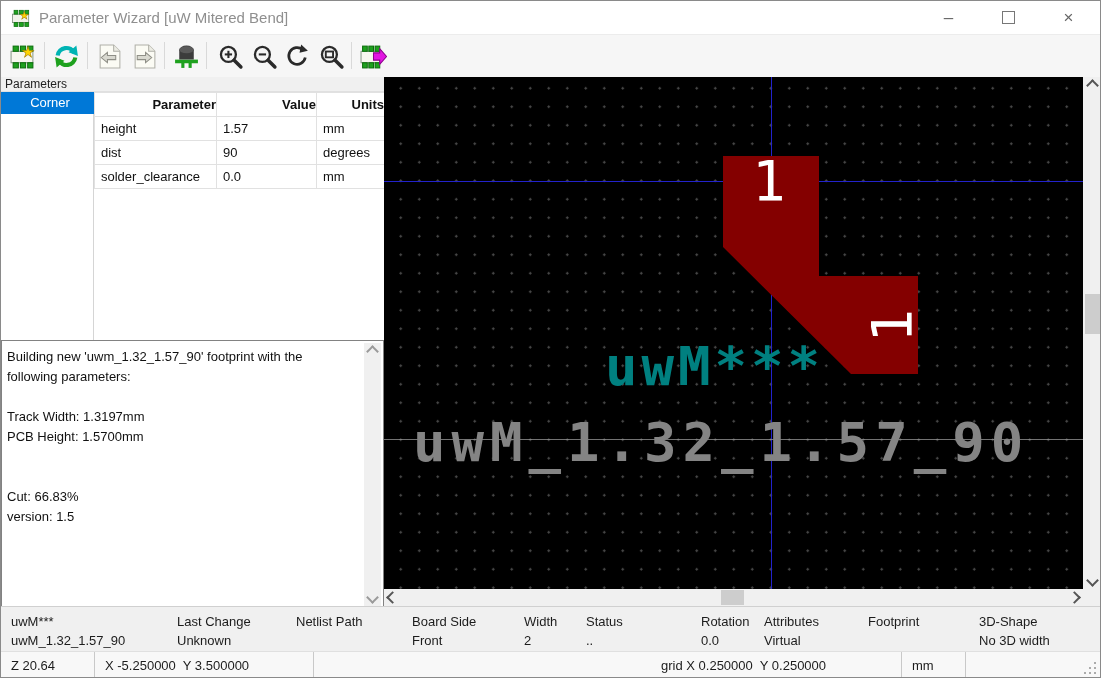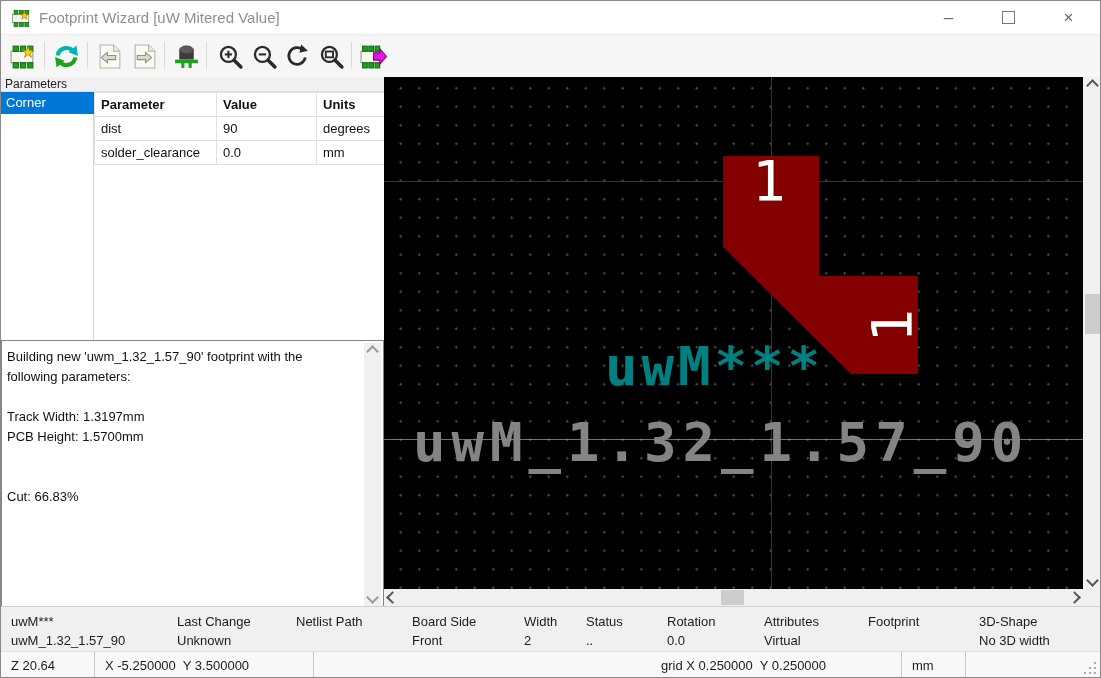--- a/index.html
+++ b/index.html
@@ -20,26 +20,26 @@
   #btn-close{left:1045px;font-size:17px;}
   
   #toolbar{left:0;top:34px;width:1101px;height:42px;background:#f6f6f6;border-bottom:1px solid #e3e3e3;}
   .tbtn{top:6px;width:30px;height:30px;display:flex;align-items:center;justify-content:center;}
   .tsep{top:7px;width:1px;height:27px;background:#d9d9d9;}
   
   #param-caption{left:0;top:76px;width:383px;height:15px;background:#f0f0f0;border-bottom:1px solid #e0e0e0;
     font-size:12px;line-height:15px;color:#222;padding-left:4px;box-sizing:border-box;}
   
   #page-list{left:0;top:91px;width:93px;height:248px;background:#fff;border-right:1px solid #d5d5d5;box-sizing:border-box;}
-  .page-item-sel{left:0;top:0;width:93px;height:22px;background:#0078d7;color:#fff;font-size:13px;line-height:22px;padding-left:5px;box-sizing:border-box;}
+  .page-item-sel{left:0;top:0;width:93px;height:22px;background:#0078d7;color:#fff;font-size:13px;line-height:22px;padding-left:5px;box-sizing:border-box;text-align:center;}
   
   #param-table{left:93px;top:91px;width:290px;}
   table{border-collapse:collapse;table-layout:fixed;width:290px;font-size:13px;color:#111;}
   th,td{border:1px solid #e1e1e1;padding:0 0 0 6px;height:23px;text-align:left;font-weight:normal;overflow:hidden;white-space:nowrap;}
-  th{font-weight:bold;}
+  th{font-weight:bold;text-align:right;}
   col.c1{width:122px}col.c2{width:100px}col.c3{width:68px}
   
   #message-panel{left:0;top:339px;width:383px;height:269px;background:#fff;border:1px solid #828282;box-sizing:border-box;}
   .msg-line{position:absolute;left:5px;width:350px;font-size:13px;color:#111;height:20px;line-height:20px;white-space:pre;}
   #msg-scroll{position:absolute;right:2px;top:2px;width:17px;height:263px;background:#f0f0f0;}
   .chev{display:inline-block;width:7px;height:7px;}
   .chev-up{border-top:2px solid #9a9a9a;border-right:2px solid #9a9a9a;transform:rotate(-45deg);}
   .chev-down{border-top:2px solid #9a9a9a;border-right:2px solid #9a9a9a;transform:rotate(135deg);}
   .chev-dark-up{border-top:2px solid #555;border-right:2px solid #555;transform:rotate(-45deg);}
   .chev-dark-down{border-top:2px solid #555;border-right:2px solid #555;transform:rotate(135deg);}
@@ -84,21 +84,21 @@
     <svg class="abs" style="left:10px;top:7px" width="20" height="20" viewBox="0 0 26 26">
       <rect x="2" y="8" width="21" height="11" fill="#f2f2ea" stroke="#7a8a7a"></rect>
       <rect x="4" y="3" width="5" height="5" fill="#1ea11e" stroke="#0c6e0c"></rect>
         <rect x="11" y="3" width="5" height="5" fill="#1ea11e" stroke="#0c6e0c"></rect>
         <rect x="18" y="3" width="5" height="5" fill="#1ea11e" stroke="#0c6e0c"></rect>
       <rect x="4" y="19" width="5" height="5" fill="#1ea11e" stroke="#0c6e0c"></rect>
         <rect x="11" y="19" width="5" height="5" fill="#1ea11e" stroke="#0c6e0c"></rect>
         <rect x="18" y="19" width="5" height="5" fill="#1ea11e" stroke="#0c6e0c"></rect>
       <text x="11" y="14" font-size="14" fill="#ffd400" stroke="#a87e00" stroke-width="0.6">★</text>
     </svg>
-    <div id="title-text" class="abs">Footprint Wizard [uW Mitered Value]</div>
+    <div id="title-text" class="abs">Parameter Wizard [uW Mitered Bend]</div>
     <div id="btn-min" class="winbtn abs">
         <span>–</span>
       </div>
     <div id="btn-max" class="winbtn abs">
         <span class="maxbox"></span>
       </div>
     <div id="btn-close" class="winbtn abs">
         <span>×</span>
       </div>
   </div>
@@ -207,20 +207,25 @@
           <col class="c2">
           <col class="c3">
         </colgroup>
       <tbody>
           <tr>
         <th>Parameter</th>
         <th>Value</th>
         <th>Units</th>
       </tr>
       <tr>
+        <td>height</td>
+        <td>1.57</td>
+        <td>mm</td>
+      </tr>
+      <tr>
         <td>dist</td>
         <td>90</td>
         <td>degrees</td>
       </tr>
       <tr>
         <td>solder_clearance</td>
         <td>0.0</td>
         <td>mm</td>
       </tr>
     </tbody>
@@ -228,20 +233,21 @@
   </div>
 
   <div id="message-panel" class="abs">
     <div class="msg-line" style="top:6px">Building new 'uwm_1.32_1.57_90' footprint with the</div>
     <div class="msg-line" style="top:26px">following parameters:</div>
     <div class="msg-line" style="top:46px"></div>
     <div class="msg-line" style="top:66px">Track Width: 1.3197mm</div>
     <div class="msg-line" style="top:86px">PCB Height: 1.5700mm</div>
     <div class="msg-line" style="top:126px"></div>
     <div class="msg-line" style="top:146px">Cut: 66.83%</div>
+    <div class="msg-line" style="top:166px">version: 1.5</div>
 
     <div id="msg-scroll">
       <div class="sbtn" style="left:0;top:0;width:17px;height:17px">
           <span class="chev chev-up"></span>
         </div>
       <div class="sbtn" style="left:0;bottom:0;width:17px;height:17px">
           <span class="chev chev-down"></span>
         </div>
     </div>
   </div>
@@ -297,21 +303,21 @@
         <div class="val">Front</div>
       </div>
     <div class="sfield" style="left:523px">
         <div class="lab">Width</div>
         <div class="val">2</div>
       </div>
     <div class="sfield" style="left:585px">
         <div class="lab">Status</div>
         <div class="val">..</div>
       </div>
-    <div class="sfield" style="left:666px">
+    <div class="sfield" style="left:700px">
         <div class="lab">Rotation</div>
         <div class="val">0.0</div>
       </div>
     <div class="sfield" style="left:763px">
         <div class="lab">Attributes</div>
         <div class="val">Virtual</div>
       </div>
     <div class="sfield" style="left:867px">
         <div class="lab">Footprint</div>
         <div class="val"></div>

